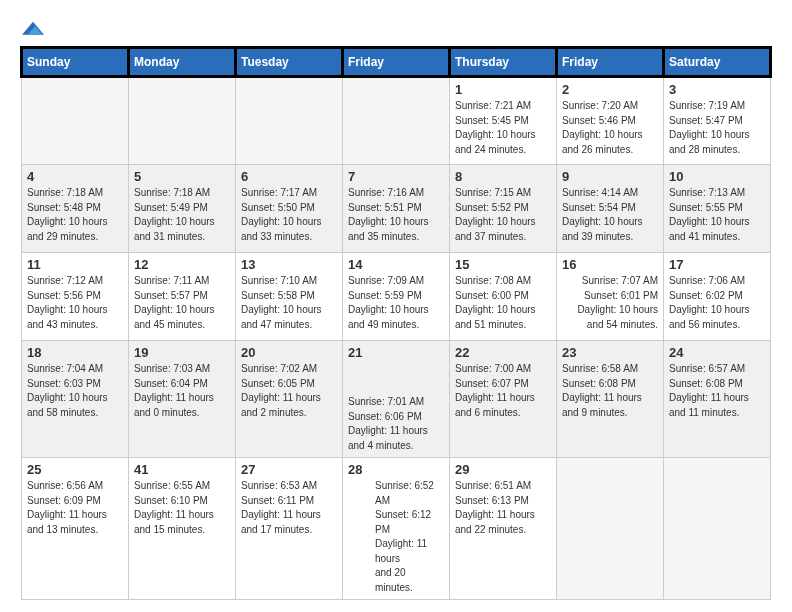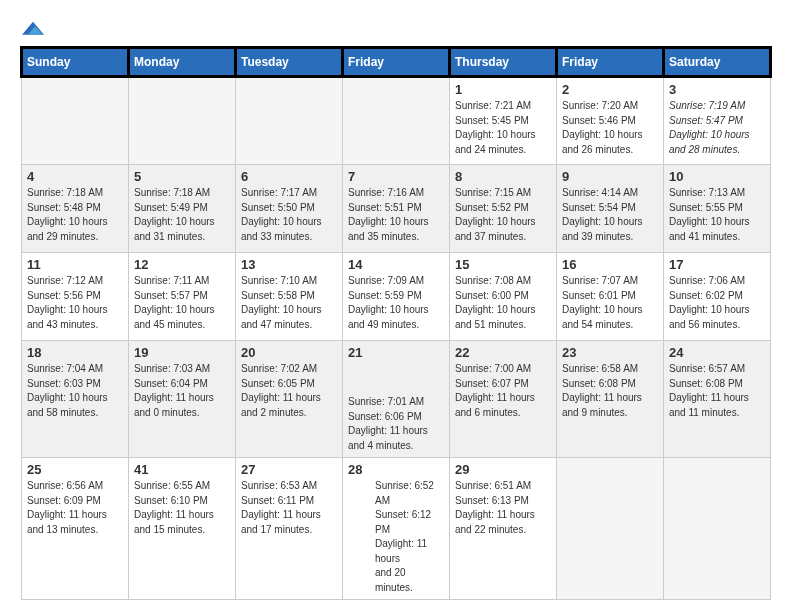--- a/index.html
+++ b/index.html
@@ -142,21 +142,21 @@
         </td>
         <td>
           <span class="day-number">2</span>
           <div class="day-info" style="white-space: pre-line;">Sunrise: 7:20 AM
 Sunset: 5:46 PM
 Daylight: 10 hours
 and 26 minutes.</div>
         </td>
         <td>
           <span class="day-number">3</span>
-          <div class="day-info" style="white-space: pre-line; font-style: italic;">Sunrise: 7:19 AM
+          <div class="day-info" style="white-space: pre-line;">Sunrise: 7:19 AM
 Sunset: 5:47 PM
 Daylight: 10 hours
 and 28 minutes.</div>
         </td>
       </tr>
       <tr class="row-shaded">
         <td>
           <span class="day-number">4</span>
           <div class="day-info" style="white-space: pre-line;">Sunrise: 7:18 AM
 Sunset: 5:48 PM
@@ -237,21 +237,21 @@
         </td>
         <td>
           <span class="day-number">15</span>
           <div class="day-info" style="white-space: pre-line;">Sunrise: 7:08 AM
 Sunset: 6:00 PM
 Daylight: 10 hours
 and 51 minutes.</div>
         </td>
         <td>
           <span class="day-number">16</span>
-          <div class="day-info" style="white-space: pre-line;">Sunrise: 7:07 AM
+          <div class="day-info" style="white-space: pre-line; text-align: right;">Sunrise: 7:07 AM
 Sunset: 6:01 PM
 Daylight: 10 hours
 and 54 minutes.</div>
         </td>
         <td>
           <span class="day-number">17</span>
           <div class="day-info" style="white-space: pre-line;">Sunrise: 7:06 AM
 Sunset: 6:02 PM
 Daylight: 10 hours
 and 56 minutes.</div>

